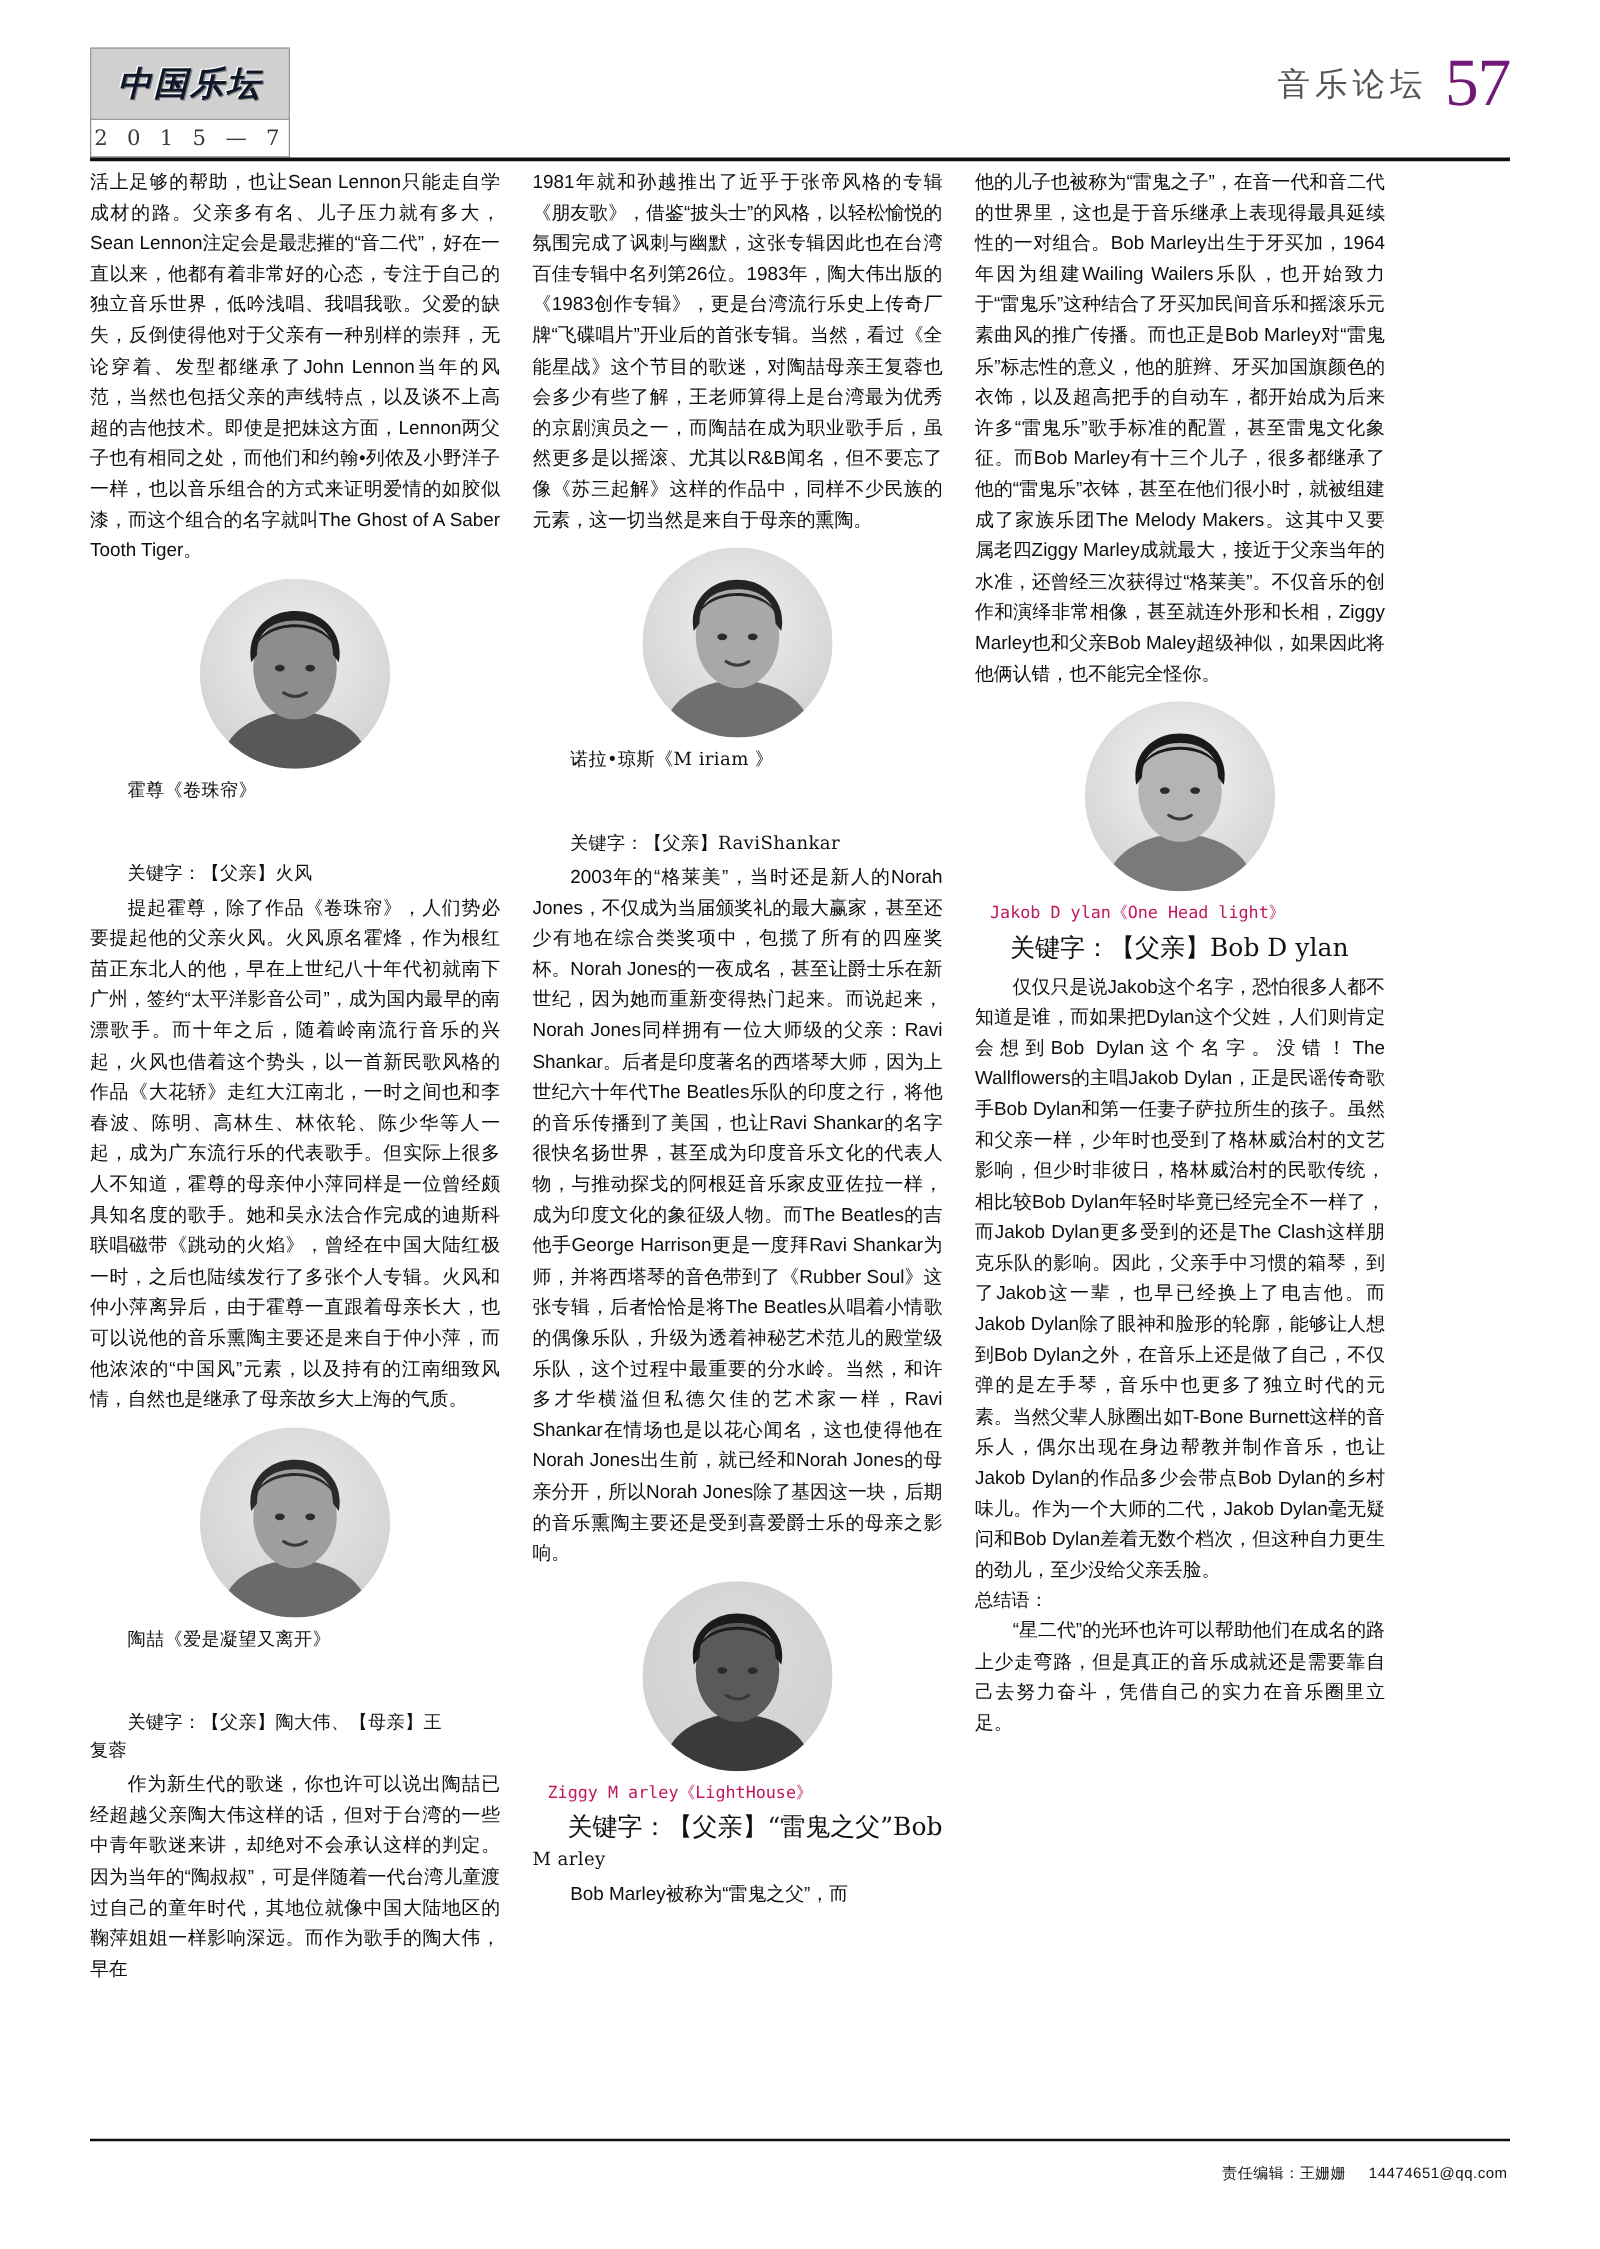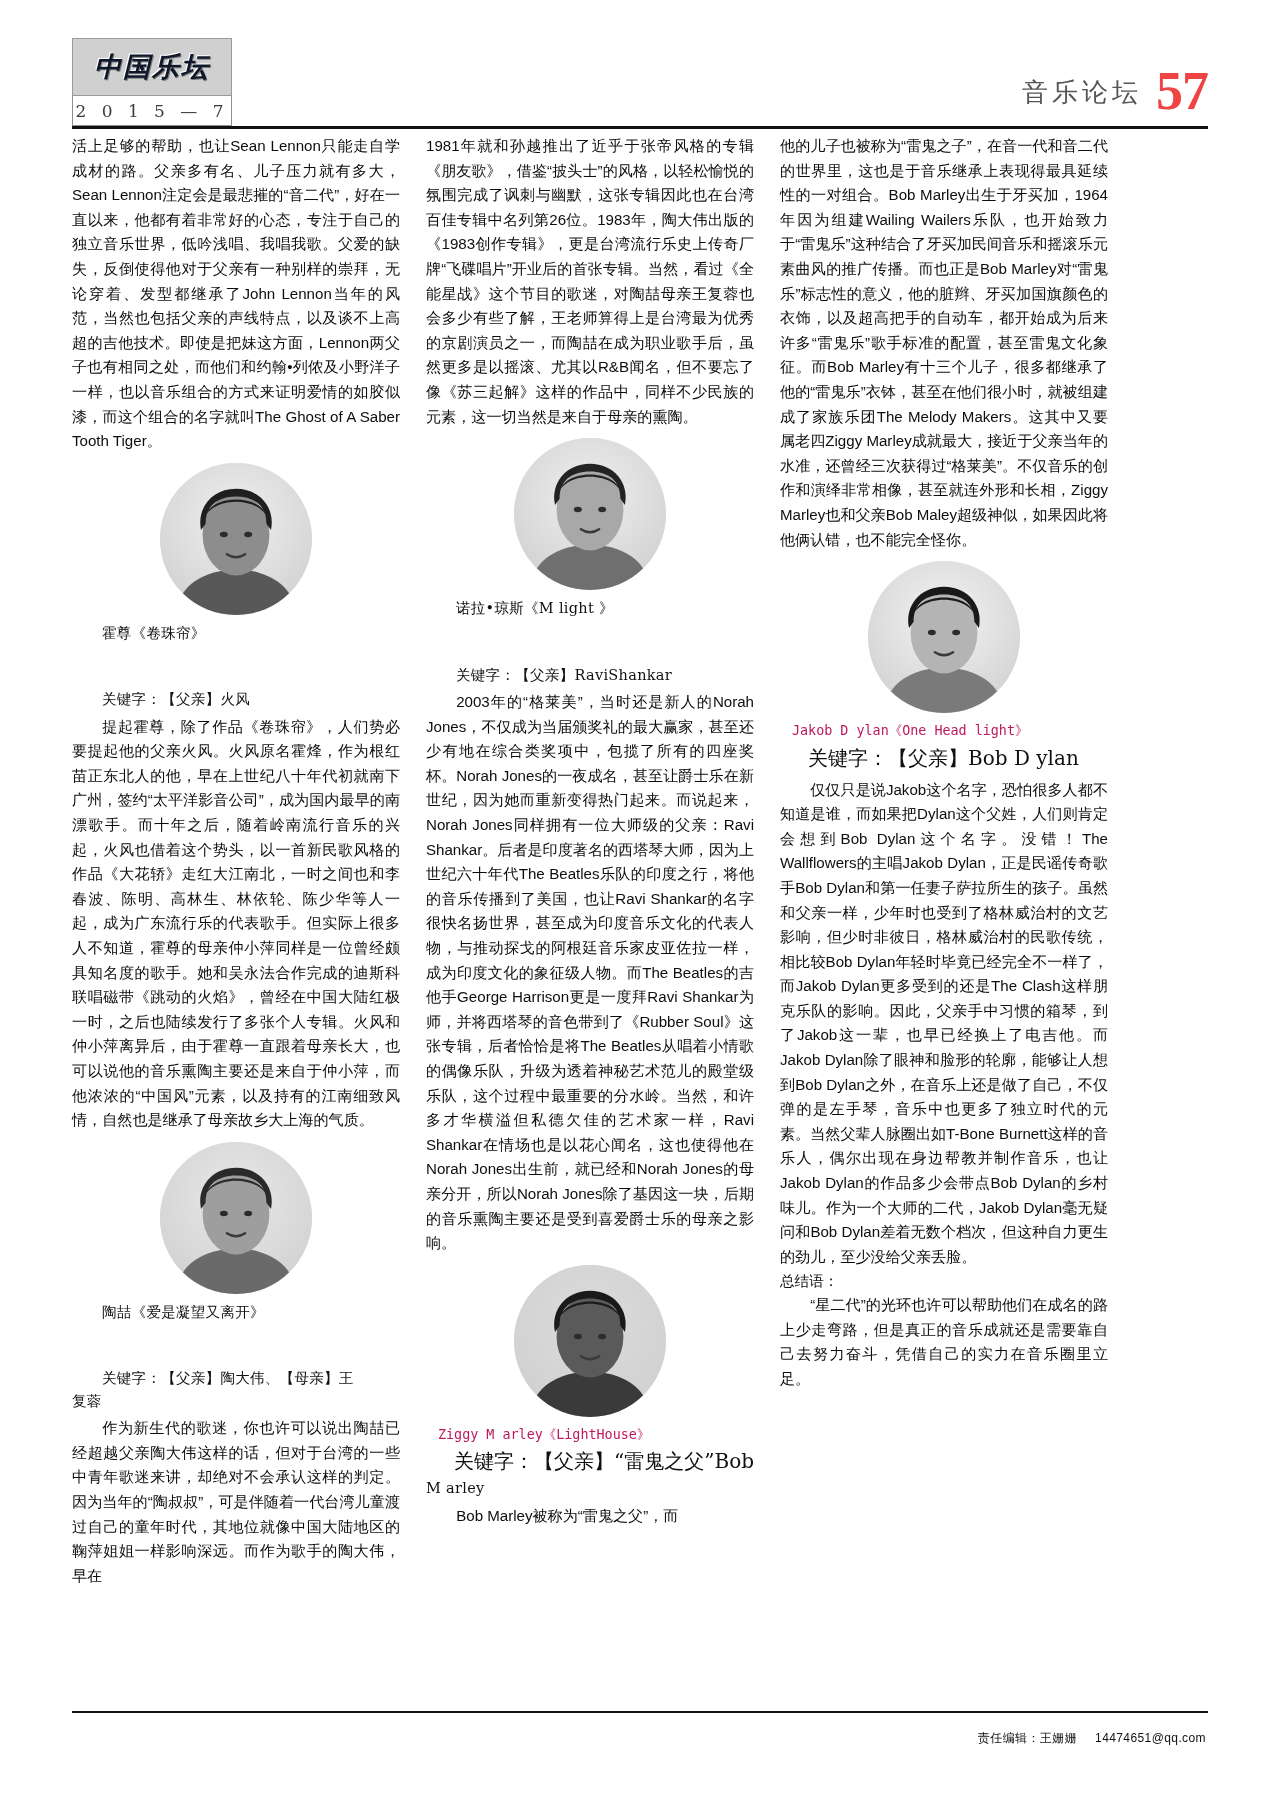--- a/index.html
+++ b/index.html
@@ -56,37 +56,37 @@
   .issue-text {
     font-family: "DejaVu Serif", serif;
     font-size: 17px;
     letter-spacing: 5px;
     color: #3c3c3c;
   }
 
   .header-right {
     position: absolute;
     right: 72px;
-    top: 67px;
+    top: 42px;
     display: flex;
     align-items: flex-end;
     gap: 14px;
   }
   .header-section {
     font-family: "DejaVu Serif", serif;
     font-size: 26px;
     letter-spacing: 4px;
     color: #555;
     padding-bottom: 6px;
   }
   .header-pageno {
     font-family: "Liberation Serif", serif;
     font-size: 54px;
-    font-weight: bold;
-    color: #ef4444;
+    font-weight: normal;
+    color: #701a75;
     line-height: 0.9;
     letter-spacing: -1px;
   }
 
   .rule-top {
     position: absolute;
     left: 72px;
     right: 72px;
     top: 126px;
     height: 0;
@@ -292,21 +292,21 @@
     <ellipse cx="50" cy="96" rx="38" ry="26" fill="#6f6f6f"></ellipse>
     <ellipse cx="50" cy="47" rx="22" ry="27" fill="#a8a8a8"></ellipse>
     <path d="M28 42 C28 20, 72 20, 72 42 C72 30, 62 24, 50 24 C38 24, 28 30, 28 42 Z" fill="#232323"></path>
     <path d="M27 44 C24 30, 34 17, 50 17 C66 17, 76 30, 73 44 L70 40 C70 28, 62 22, 50 22 C38 22, 30 28, 30 40 Z" fill="#232323"></path>
     <ellipse cx="42" cy="47" rx="2.6" ry="1.8" fill="#2b2b2b"></ellipse>
     <ellipse cx="58" cy="47" rx="2.6" ry="1.8" fill="#2b2b2b"></ellipse>
     <path d="M44 60 Q50 64 56 60" stroke="#3a3a3a" stroke-width="1.6" fill="none" stroke-linecap="round"></path>
   </svg>
           </div>
           <figcaption>
-            <div class="cap-title">诺拉•琼斯《M light 》</div>
+            <div class="cap-title">诺拉•琼斯《M iriam 》</div>
             <div class="cap-key">关键字：【父亲】RaviShankar</div>
           </figcaption>
         </figure>
         <p class="indent">2003年的“格莱美”，当时还是新人的Norah Jones，不仅成为当届颁奖礼的最大赢家，甚至还少有地在综合类奖项中，包揽了所有的四座奖杯。Norah Jones的一夜成名，甚至让爵士乐在新世纪，因为她而重新变得热门起来。而说起来，Norah Jones同样拥有一位大师级的父亲：Ravi Shankar。后者是印度著名的西塔琴大师，因为上世纪六十年代The Beatles乐队的印度之行，将他的音乐传播到了美国，也让Ravi Shankar的名字很快名扬世界，甚至成为印度音乐文化的代表人物，与推动探戈的阿根廷音乐家皮亚佐拉一样，成为印度文化的象征级人物。而The Beatles的吉他手George Harrison更是一度拜Ravi Shankar为师，并将西塔琴的音色带到了《Rubber Soul》这张专辑，后者恰恰是将The Beatles从唱着小情歌的偶像乐队，升级为透着神秘艺术范儿的殿堂级乐队，这个过程中最重要的分水岭。当然，和许多才华横溢但私德欠佳的艺术家一样，Ravi Shankar在情场也是以花心闻名，这也使得他在Norah Jones出生前，就已经和Norah Jones的母亲分开，所以Norah Jones除了基因这一块，后期的音乐熏陶主要还是受到喜爱爵士乐的母亲之影响。</p>
         <figure>
           <div class="photo">
   <svg viewBox="0 0 100 100" preserveAspectRatio="xMidYMid slice" aria-hidden="true">
     <defs>
       <radialGradient id="g-photo-ziggy-marley" cx="50%" cy="38%" r="70%">
         <stop offset="0%" stop-color="#dcdcdc"></stop>

